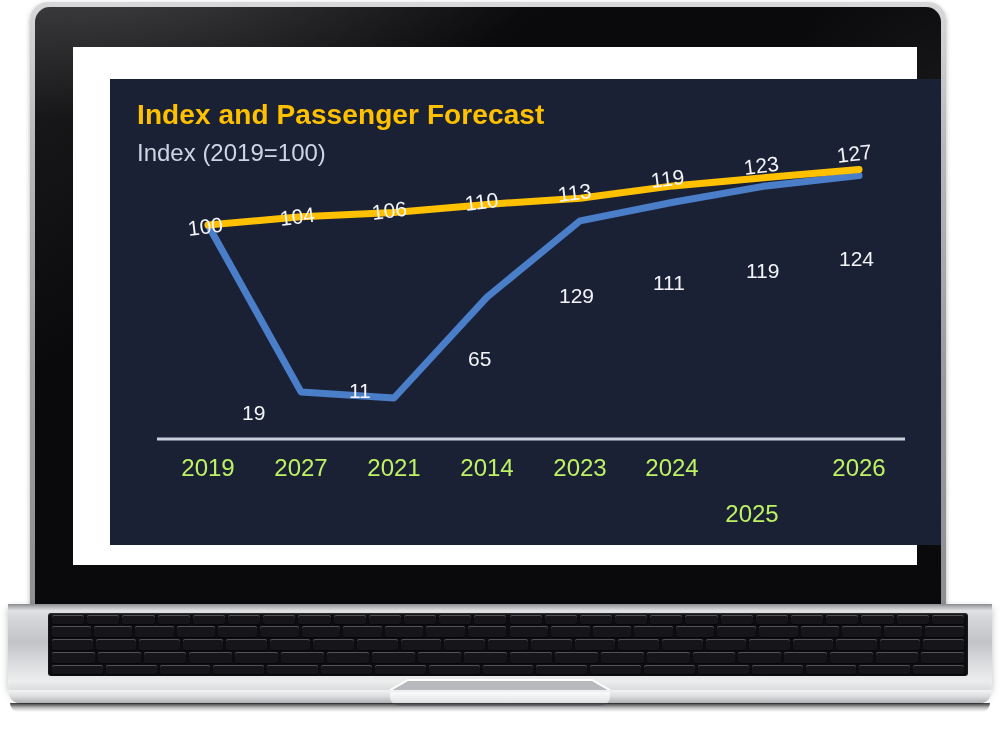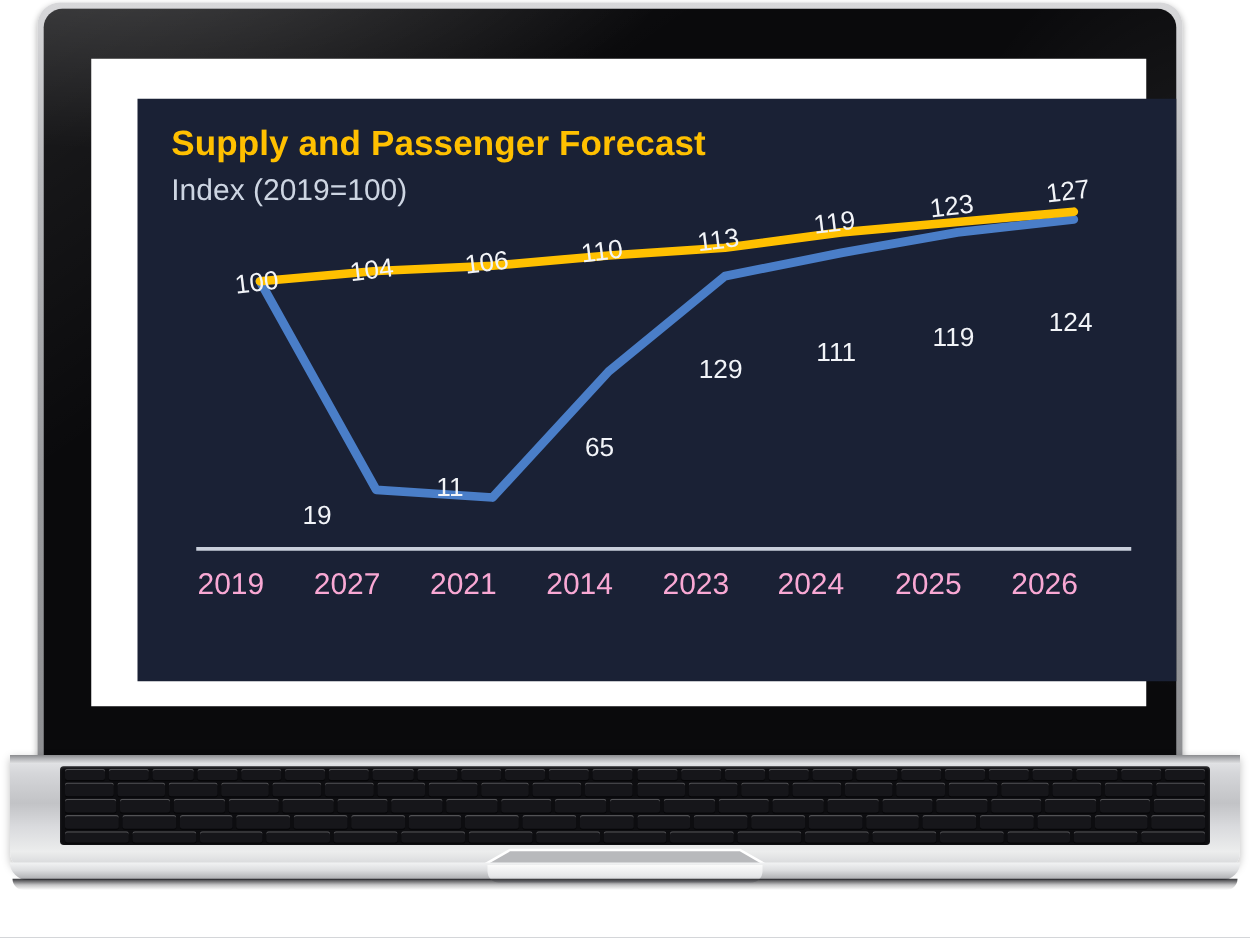--- a/index.html
+++ b/index.html
@@ -192,22 +192,23 @@
     position: absolute;
     font-size: 21px;
     color: #f2f4f8;
     white-space: nowrap;
     transform-origin: 0 50%;
   }
   .xlabel {
     position: absolute;
     top: 375px;
     font-size: 24px;
-    color: #f9a8d4;
+    color: #bef264;
     white-space: nowrap;
+    text-align: center;
   }
   .legend {
     position: absolute;
     top: 423px;
     left: 0;
     width: 833px;
     display: flex;
     justify-content: center;
     align-items: center;
     gap: 26px;
@@ -237,21 +238,21 @@
   <div class="laptop-lid">
     <div class="lid-inner">
       <div class="lid-gloss"></div>
       <div class="lid-streak" style="left:120px; top:120px; height:420px;"></div>
       <div class="lid-streak" style="left:700px; top:60px; height:300px; opacity:.6;"></div>
 
       <div class="screen">
 
         <div class="chart-panel" style="left:37px; top:32px;">
 
-          <div class="chart-title">Supply and Passenger Forecast</div>
+          <div class="chart-title">Index and Passenger Forecast</div>
 
           <div class="chart-subtitle">Index (2019=100)</div>
 
           <svg class="plot-svg" width="833" height="466" viewBox="0 0 833 466">
 
             <line id="axis-line" x1="47" y1="360" x2="795" y2="360" stroke="#c9cfdb" stroke-width="3"></line>
 
             <polyline id="series-supply" fill="none" stroke="#4a7ec8" stroke-width="7" stroke-linejoin="round" stroke-linecap="round" points="98,146.0 191,312.9 284,319.0 377,218.1 470,141.9 563,123.3 656,106.9 749,96.6"></polyline>
 
             <polyline id="series-passengers" fill="none" stroke="#ffc000" stroke-width="7" stroke-linejoin="round" stroke-linecap="round" points="98,146.0 191,137.8 284,133.6 377,125.4 470,119.2 563,106.9 656,98.6 749,90.4"></polyline>
@@ -273,21 +274,21 @@
           <div class="dlabel" style="left:543px; top:192px;">111</div>
           <div class="dlabel" style="left:636px; top:180px;">119</div>
           <div class="dlabel" style="left:729px; top:168px;">124</div>
 
           <div class="xlabel" style="left:48px;  width:100px;">2019</div>
           <div class="xlabel" style="left:141px; width:100px;">2027</div>
           <div class="xlabel" style="left:234px; width:100px;">2021</div>
           <div class="xlabel" style="left:327px; width:100px;">2014</div>
           <div class="xlabel" style="left:420px; width:100px;">2023</div>
           <div class="xlabel" style="left:512px; width:100px;">2024</div>
-          <div class="xlabel" style="left:606px; width:100px;">2025</div>
+          <div class="xlabel" style="left:592px; width:100px;margin-top:46px;">2025</div>
           <div class="xlabel" style="left:699px; width:100px;">2026</div>
 
 
         </div>
       </div>
     </div>
   </div>
 
   <div class="base">
     <div class="base-body">

